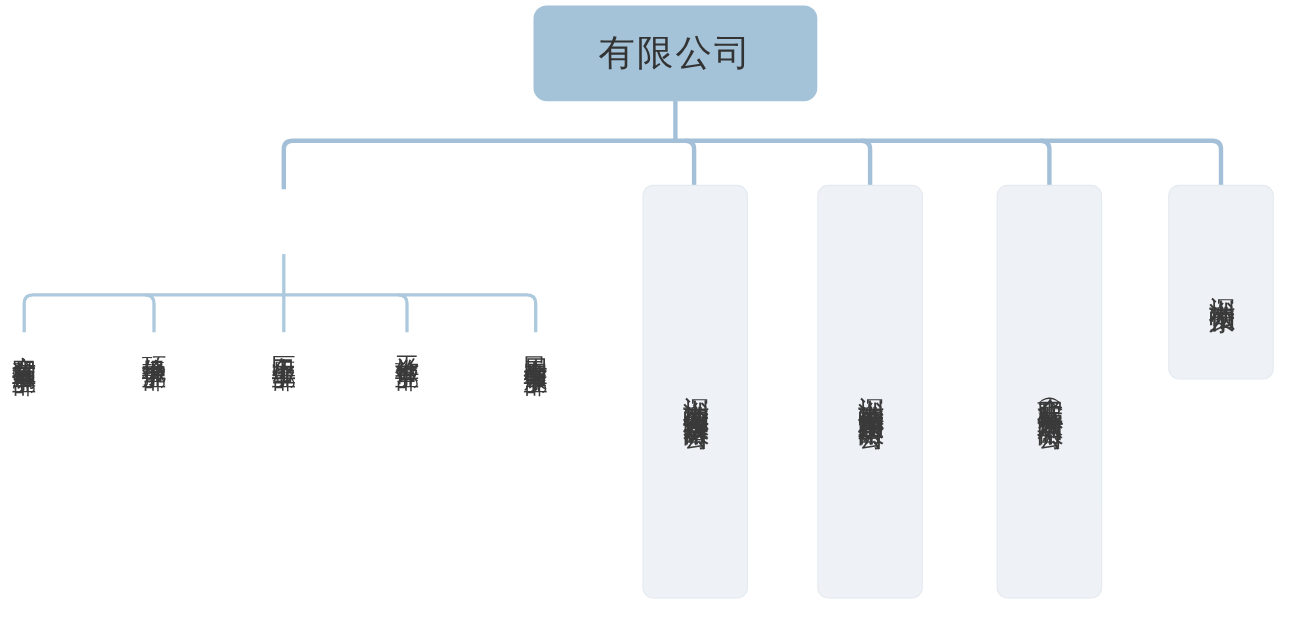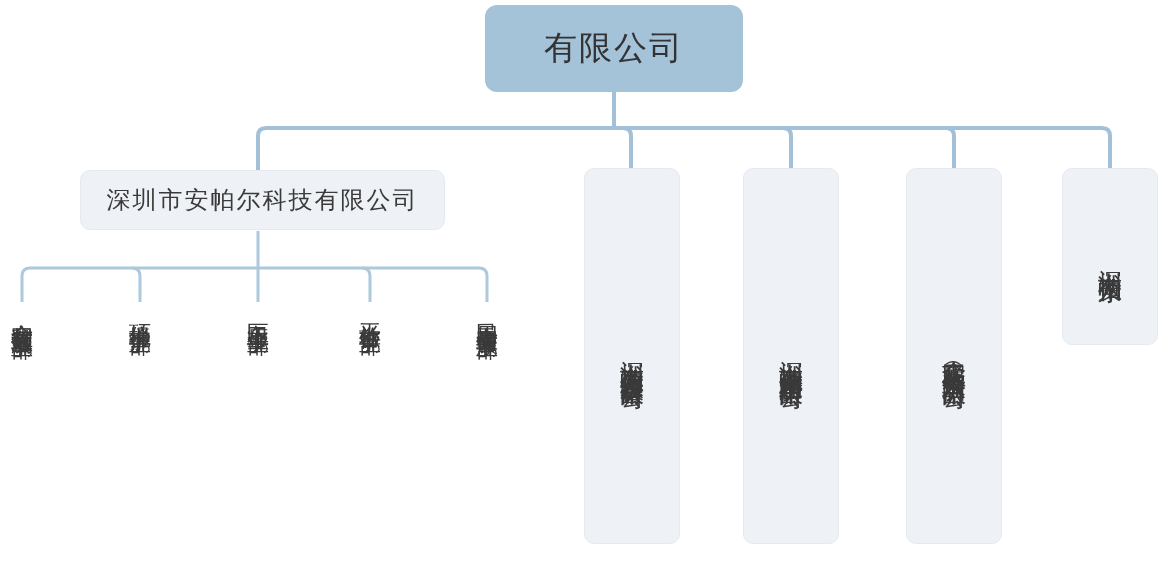--- a/index.html
+++ b/index.html
@@ -115,23 +115,20 @@
 
     <path class="sub" d="M22,302 V276 Q22,268 30,268 H479 Q487,268 487,276 V302"></path>
     <path class="sub" d="M132,268 Q140,268 140,276 V302"></path>
     <path class="sub" d="M362,268 Q370,268 370,276 V302"></path>
   </svg>
 
   <div class="node root">
     <span>有限公司</span>
   </div>
 
-  <div class="node leaf horiz">
-    <span>深圳市安帕尔科技有限公司</span>
-  </div>
 
   <div class="node leaf vert v1">
     <span class="vtext">深圳市安帕尔仪器设备有限公司</span>
   </div>
 
   <div class="node leaf vert v2">
     <span class="vtext">深圳市安帕尔精密加工有限公司</span>
   </div>
 
   <div class="node leaf vert v3">

